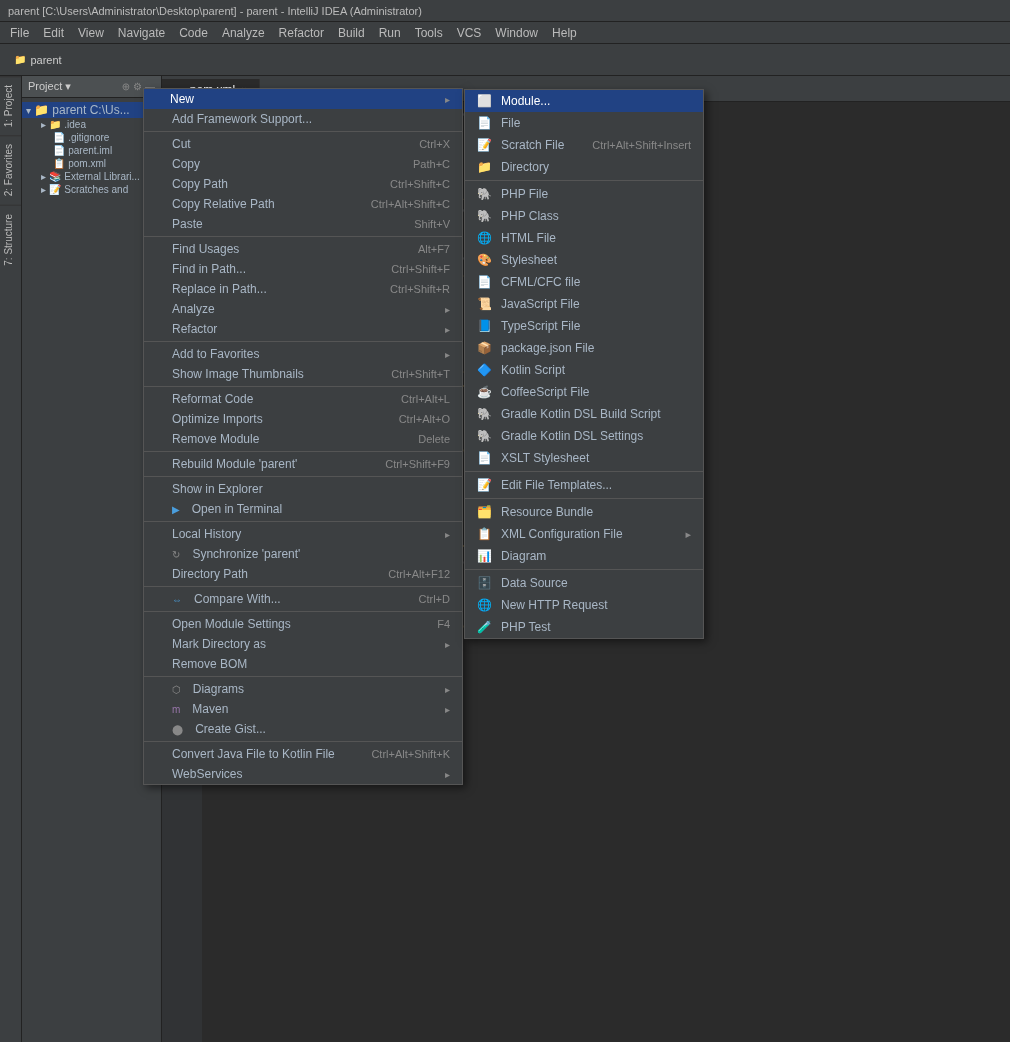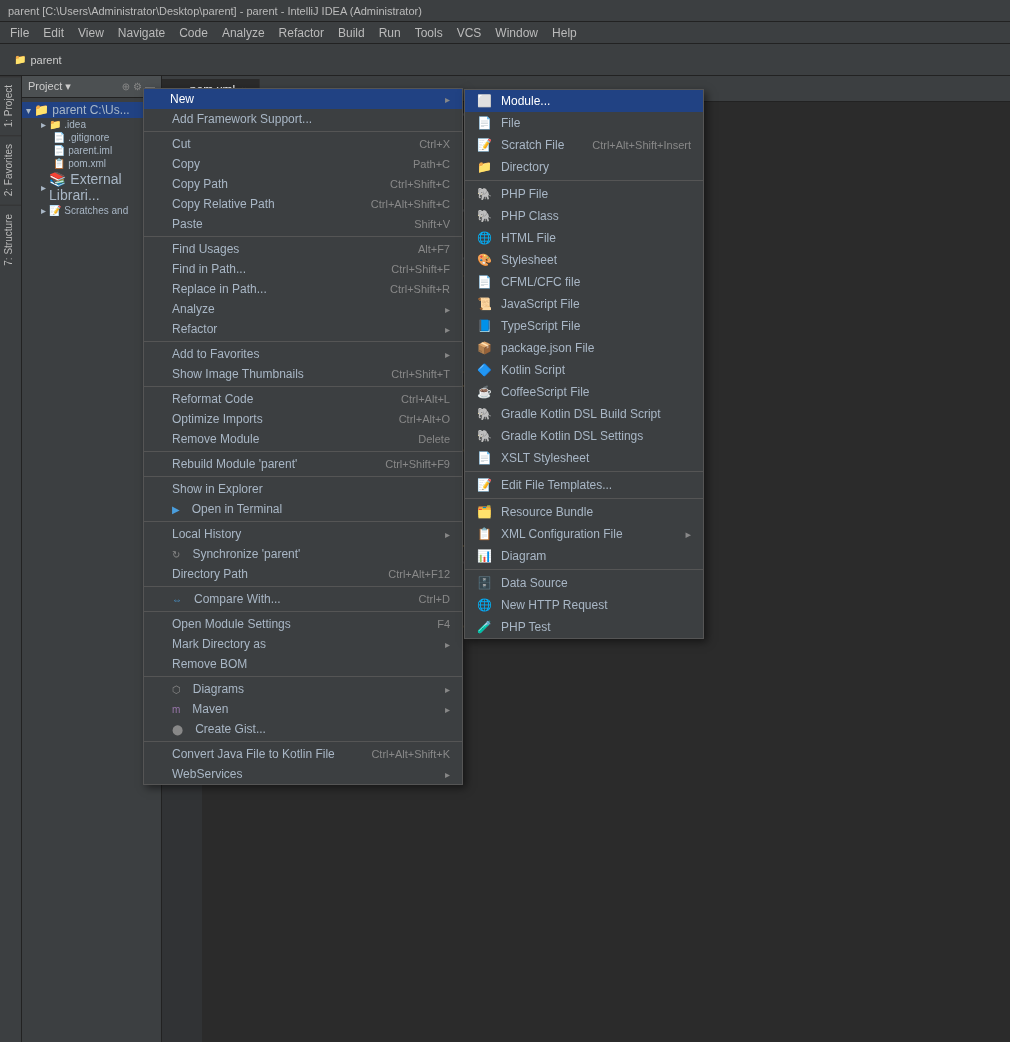--- a/index.html
+++ b/index.html
@@ -312,21 +312,21 @@
         <span class="indent2"></span>
         <span style="font-size:10px;">📄 parent.iml</span>
       </div>
       <div class="tree-item">
         <span class="indent2"></span>
         <span style="font-size:10px;">📋 pom.xml</span>
       </div>
       <div class="tree-item">
         <span class="indent"></span>
         <span class="tree-icon">▸</span>
-        <span style="font-size:14px;">📚 External Librari...</span>
+        <span style="font-size:10px;">📚 External Librari...</span>
       </div>
       <div class="tree-item">
         <span class="indent"></span>
         <span class="tree-icon">▸</span>
         <span style="font-size:10px;">📝 Scratches and</span>
       </div>
     </div>
   </div>
 
   <div class="editor-area">

